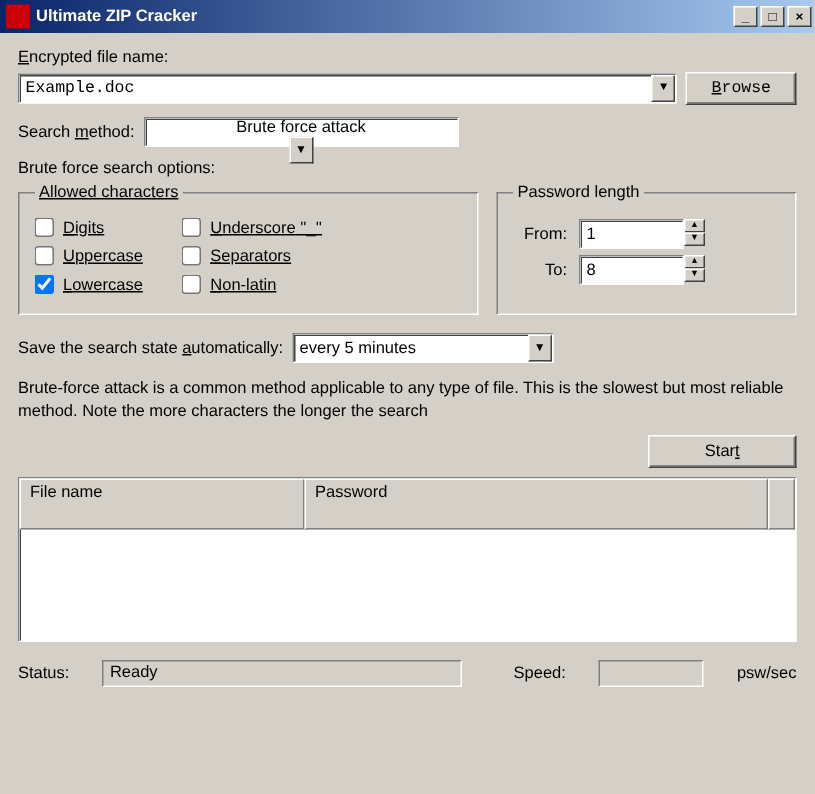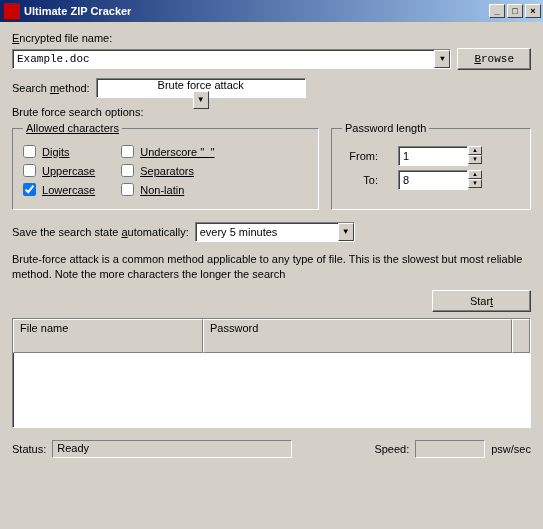--- a/index.html
+++ b/index.html
@@ -77,42 +77,42 @@
 fieldset {
   border:1px solid #808080;
   border-right-color:#fff; border-bottom-color:#fff;
   padding:8px 10px 10px 10px;
 }
 legend { padding:0 3px; }
 .chk { display:flex; align-items:center; gap:6px; margin:3px 0; }
 .chk input { width:13px; height:13px; }
 .cols { display:flex; gap:26px; }
 .col { display:flex; flex-direction:column; }
-.pwdrow { display:flex; align-items:center; gap:20px; margin:4px 0; }
+.pwdrow { display:flex; align-items:center; gap:8px; margin:4px 0; }
 .pwdrow .plbl { width:36px; text-align:right; }
 .spinner { display:flex; }
 .spinner input { width:70px; text-align:left; }
 .spinbtns { display:flex; flex-direction:column; }
 .spinbtn { width:14px; height:9px; background:#d4d0c8; border:1px solid #fff; border-right-color:#404040; border-bottom-color:#404040; font-size:6px; line-height:6px; text-align:center; cursor:pointer;}
 .desc { color:#000; margin:10px 0 8px 0; line-height:1.35; }
 .table {
   border:1px solid #808080;
   border-right-color:#fff; border-bottom-color:#fff;
   box-shadow: inset 1px 1px 0 #404040;
   background:#fff;
   height:110px;
 }
 .thead { display:flex; background:#d4d0c8; height:34px; }
 .thcell {
   border:1px solid #fff;
   border-right-color:#808080; border-bottom-color:#808080;
   padding:2px 6px;
   font-size:11px;
 }
-.statusbar { display:flex; align-items:center; gap:6px; padding:4px 12px 6px 12px; }
+.statusbar { display:flex; align-items:center; gap:22px; padding:4px 12px 6px 12px; }
 .statusfield {
   background:#d4d0c8;
   border:1px solid #808080;
   border-right-color:#fff; border-bottom-color:#fff;
   height:18px; padding:1px 4px;
 }
 .groupbox-row { display:flex; gap:12px; margin-top:4px; margin-bottom:12px; }
 .groupbox-row fieldset:first-child { flex:1;text-decoration:underline; }
 .groupbox-row fieldset:last-child { width:200px; }
 </style>
@@ -205,21 +205,21 @@
               <div class="spinbtn">▲</div>
               <div class="spinbtn">▼</div>
             </div>
         </div>
       </div>
     </fieldset>
   </div>
 
   <div class="row">
     <span class="lbl"><span>Save the search state </span><span class="accel">a</span><span>utomatically:</span></span>
-    <div class="combo" style="width:160px;">
+    <div class="combo" style="width:174px;">
       <span>every 5 minutes</span>
       <div class="dropbtn">▼</div>
     </div>
   </div>
 
   <div class="desc">Brute-force attack is a common method applicable to any type of file. This is the slowest but most reliable method. Note the more characters the longer the search</div>
 
   <div style="text-align:right; margin-bottom:6px;">
     <button class="btn" style="width:99px;"><span>Star</span><span class="accel">t</span></button>
   </div>

